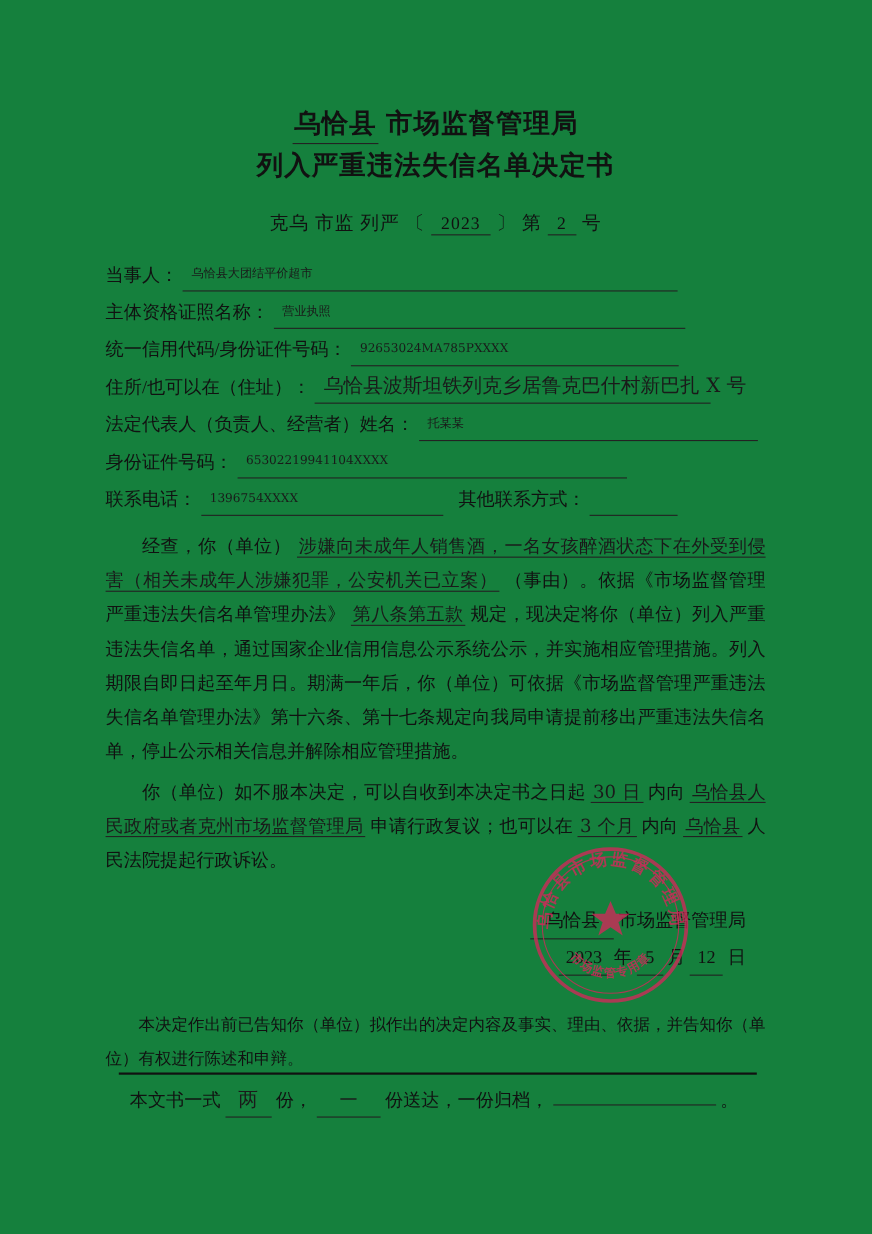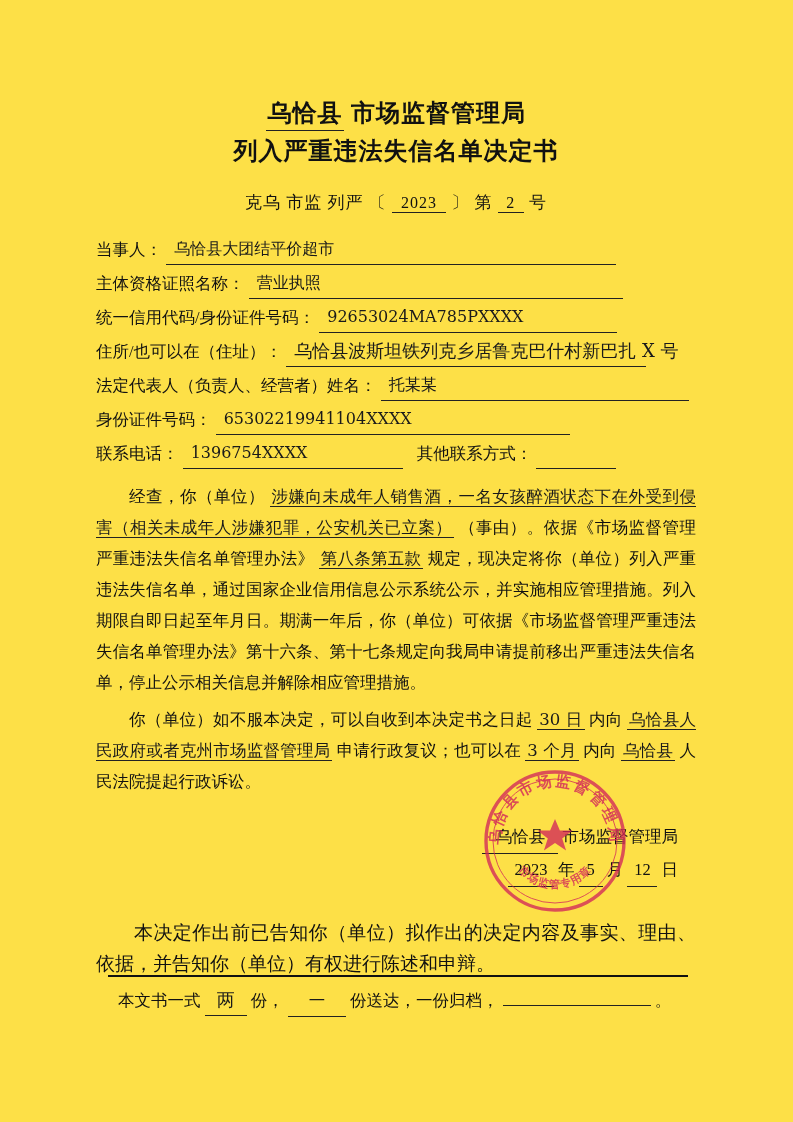--- a/index.html
+++ b/index.html
@@ -13,21 +13,21 @@
     position: relative;
     font-family: "Liberation Serif", "DejaVu Serif", serif;
     color: #111;
     overflow: hidden;
   }
   .page {
     position: absolute;
     left: 0; top: 0;
     width: 793px;
     height: 1122px;
-    background: #fde047;
+    background: #15803d;
   }
   
   .doc {
     position: absolute;
     left: 96px;
     top: 96px;
     width: 600px;
   }
   .title-block {
     text-align: center;
@@ -75,21 +75,21 @@
     white-space: nowrap;
     margin-bottom: 3px;
   }
   .flabel { }
   .fline {
     display: inline-block;
     border-bottom: 1px solid #222;
     vertical-align: bottom;
     text-align: left;
     padding-left: 8px;
-    font-size: 16px;
+    font-size: 11px;
   }
   .body-text {
     margin-top: 12px;
     font-size: 16.5px;
     line-height: 31px;
     text-align: justify;
     text-justify: inter-ideograph;
   }
   .body-text p {
     margin: 0 0 0 0;
@@ -103,21 +103,21 @@
     margin-top: 24px;
     text-align: right;
     font-size: 16.5px;
     line-height: 32px;
     padding-right: 18px;
     position: relative;
   }
   .sig div { white-space: nowrap; }
   .notice {
     margin-top: 30px;
-    font-size: 19px;
+    font-size: 15px;
     line-height: 31px;
     text-align: justify;
   }
   .notice p { margin: 0; text-indent: 2em; }
   .hr {
     position: absolute;
     left: 108px;
     top: 975px;
     width: 580px;
     border-top: 2px solid #111;

